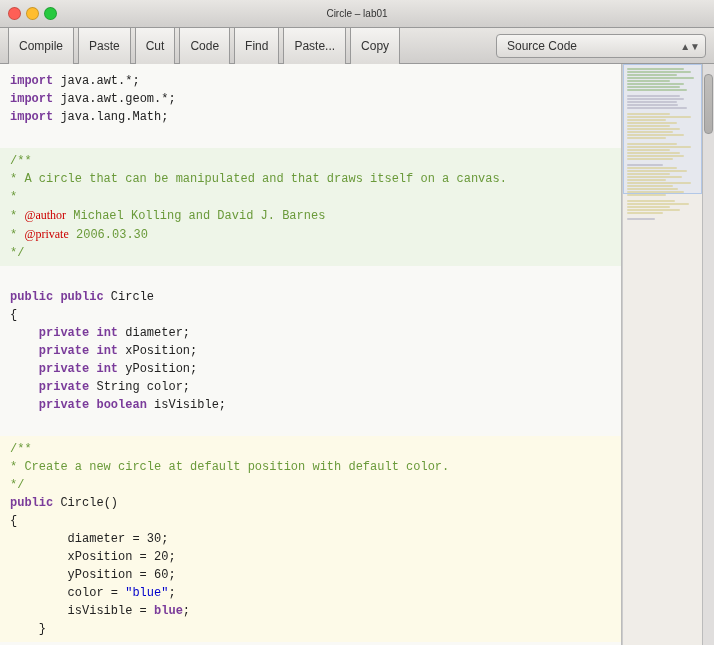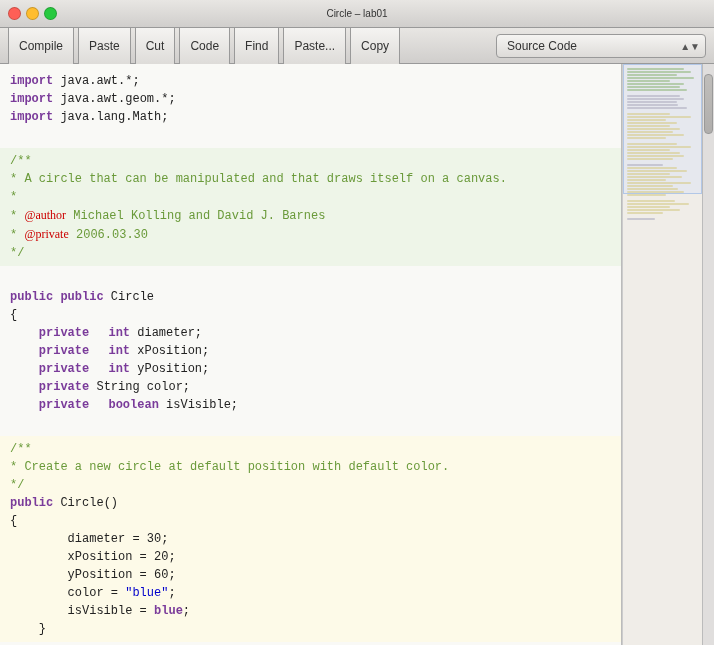--- a/index.html
+++ b/index.html
@@ -110,21 +110,21 @@
       margin: 4px -10px;
       padding: 4px 10px;
     }
     .method-block {
       background: #fdfae8;
       display: block;
       margin: 4px -10px;
       padding: 4px 10px;
     }
     .kw { color: #7a3b9a; font-weight: bold; }
-    .type { color: #7a3b9a; font-weight: bold; margin-left: 12px; }
+    .type { color: #7a3b9a; font-weight: bold; }
     .cm { color: #6a9a3a; }
     .at { color: #cc0000; font-family: Liberation Serif, serif; }
     .str { color: #0000cc; }
     .bool { color: #7a3b9a; font-weight: bold; }
     .plain { color: #222; }
     #minimap {
       width: 80px;
       background: #f0ede8;
       overflow: hidden;
       border-left: 1px solid #ccc;

